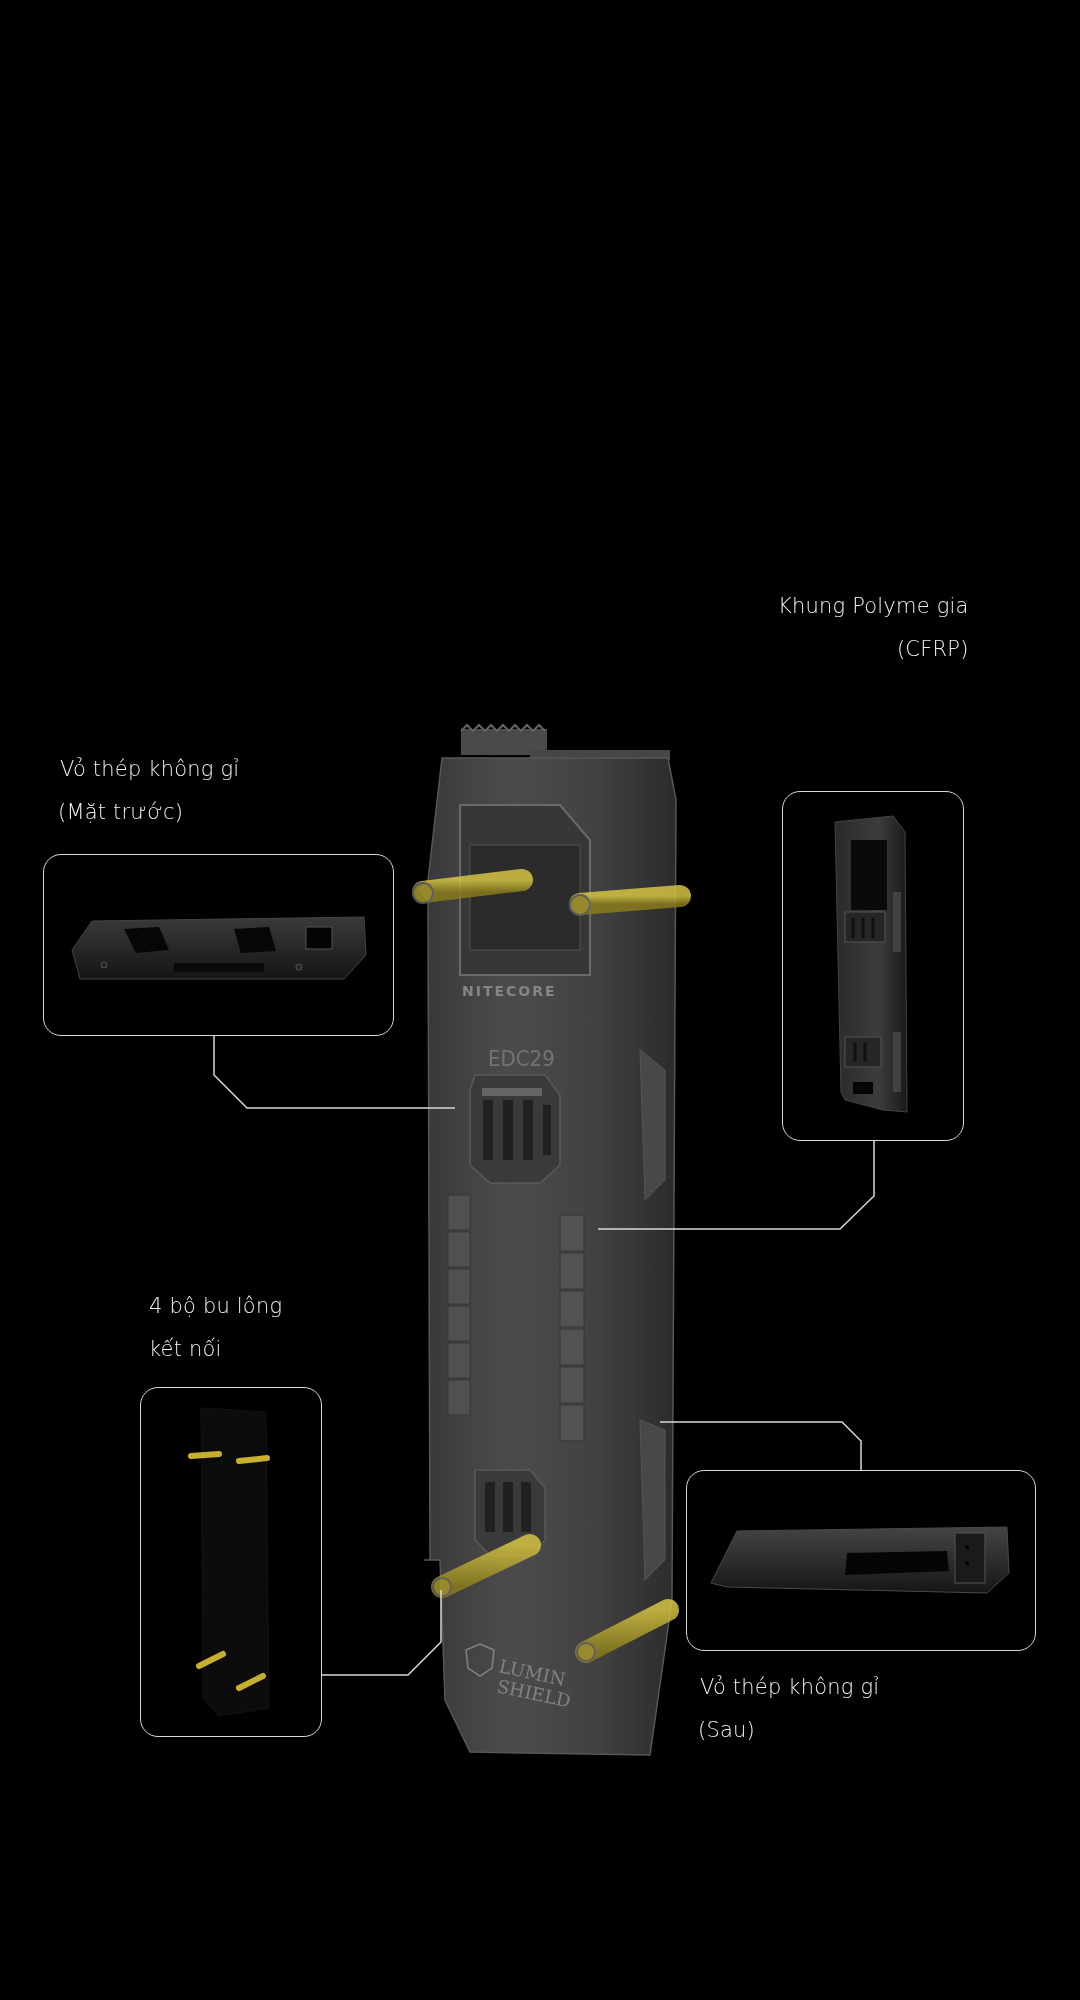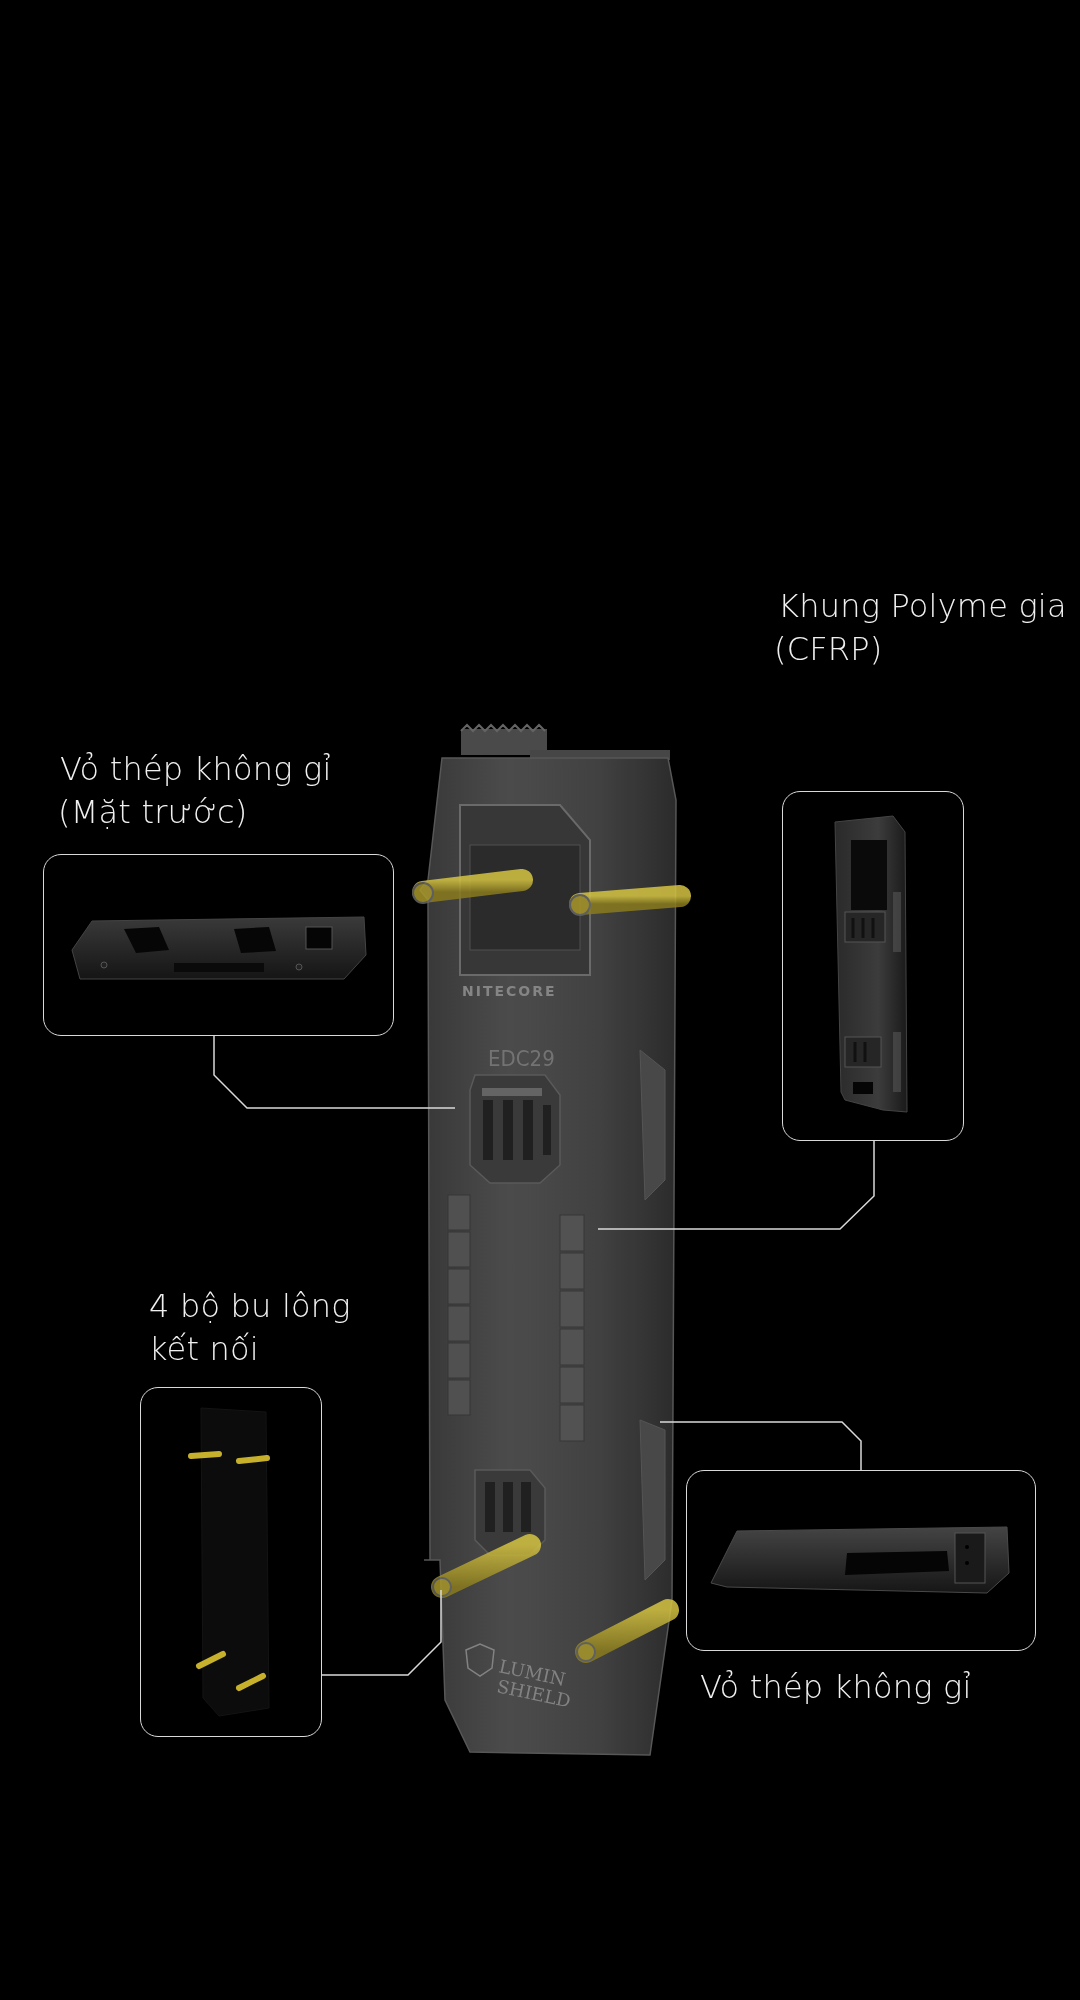--- a/index.html
+++ b/index.html
@@ -1,41 +1,42 @@
 <!DOCTYPE html>
 <html><head>
 <meta charset="utf-8">
 <style>
   html, body { margin:0; padding:0; background:#000; }
   body { width:1080px; height:2000px; position:relative; overflow:hidden; font-family:"DejaVu Sans", sans-serif; color:#f2f2f2; }
-  .label { position:absolute; font-size:32px; line-height:43px; font-weight:300; letter-spacing:0.2px; color:#f0f0f0; white-space:nowrap; }
+  .label { position:absolute; font-size:21px; line-height:43px; font-weight:300; letter-spacing:0.2px; color:#f0f0f0; white-space:nowrap; }
   .label div { display:block; }
   .box { position:absolute; border:1.5px solid #d9d9d9; border-radius:18px; background:#000; box-sizing:border-box; overflow:hidden; }
   svg.overlay { position:absolute; left:0; top:0; }
 </style>
 </head>
 <body>
 
 <div class="label" style="left:60px; top:748px;">
   <div>Vỏ thép không gỉ</div>
   <div style="margin-left:-2px;">(Mặt trước)</div>
 </div>
 
 <div class="label" style="left:778px; top:585px;">
   <div>Khung Polyme gia</div>
-  <div style="margin-left:-4px;">(CFRP)</div>
+  <div style="margin-left:-4px;text-align:right;">(CFRP)</div>
 </div>
 
 <div class="label" style="left:149px; top:1285px;">
   <div>4 bộ bu lông</div>
   <div>kết nối</div>
 </div>
 
 <div class="label" style="left:700px; top:1666px;">
   <div>Vỏ thép không gỉ</div>
+  <div style="margin-left:-2px;">(Sau)</div>
 </div>
 
 <div class="box" style="left:43px; top:854px; width:351px; height:182px;">
   <svg width="351" height="182">
     <defs>
       <linearGradient id="plateG" x1="0" y1="0" x2="0" y2="1">
         <stop offset="0" stop-color="#3a3a3a"></stop>
           <stop offset="1" stop-color="#151515"></stop>
       </linearGradient>
     </defs>

